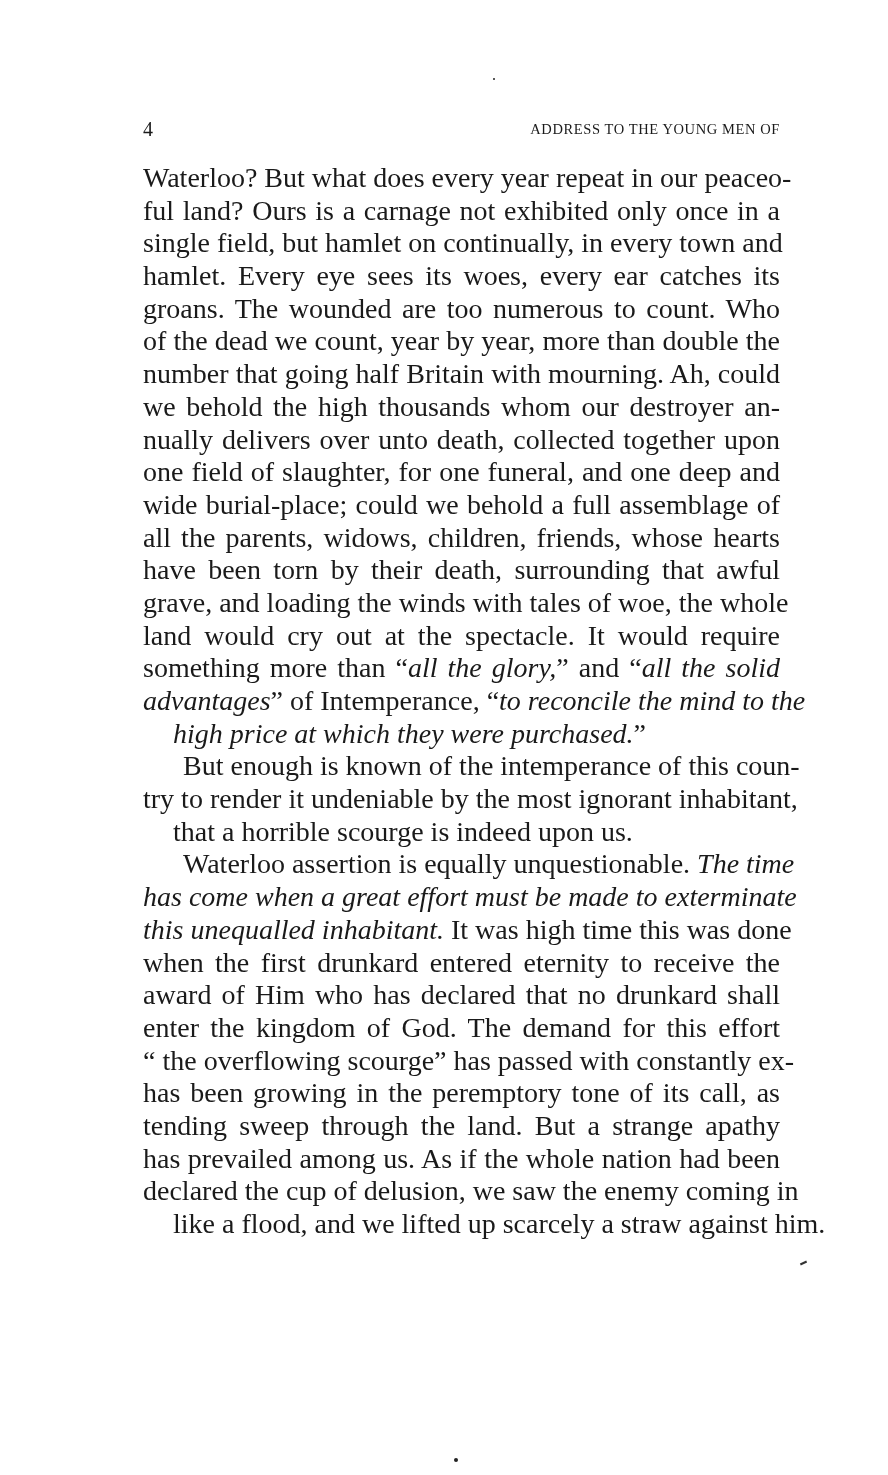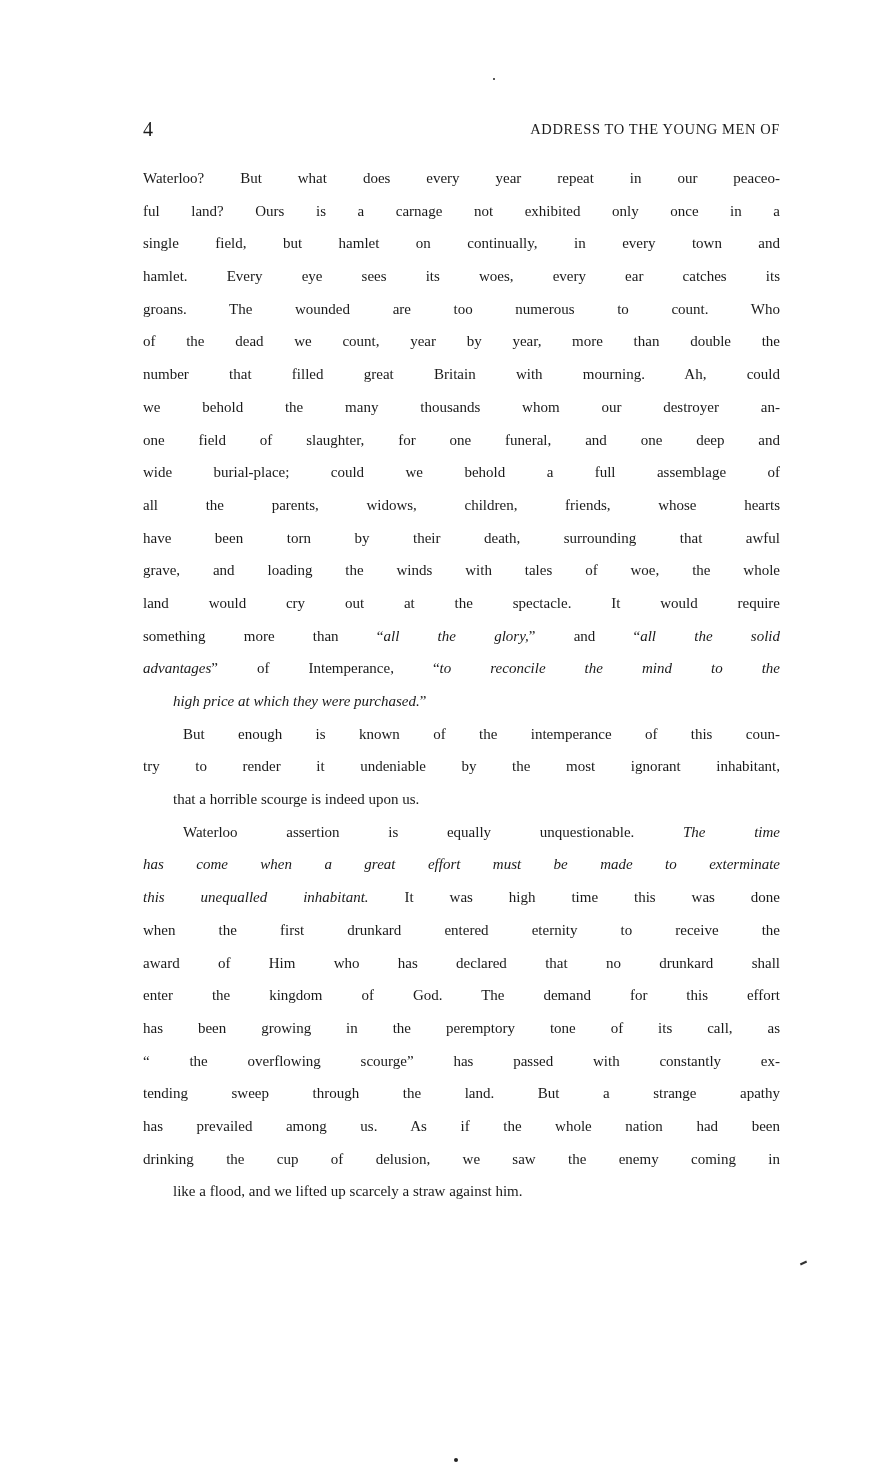--- a/index.html
+++ b/index.html
@@ -3,21 +3,21 @@
 <meta charset="utf-8">
 <style>
   html, body { margin: 0; padding: 0; background: #ffffff; }
   body { width: 888px; height: 1475px; position: relative; overflow: hidden;
          font-family: "Liberation Serif", "DejaVu Serif", serif; color: #1a1a1a; }
   .header { position: absolute; top: 118px; left: 143px; width: 637px; height: 24px; }
   .page-num { position: absolute; left: 0; top: 0; font-size: 20px; }
   .running-head { position: absolute; left: 0; right: 0; text-align: right; top: 3px;
                   font-size: 14.5px; letter-spacing: 0.6px; font-variant: small-caps; text-transform: uppercase; }
   .body-text { position: absolute; top: 162px; left: 143px; width: 637px; }
-  .line { font-size: 15px; line-height: 32.7px; height: 32.7px; white-space: nowrap;
+  .line { font-size: 28px; line-height: 32.7px; height: 32.7px; white-space: nowrap;
           text-align: justify; text-align-last: justify; }
   .line.last { text-align-last: left; margin-left: 30px; }
   .line.indent { padding-left: 40px; }
   .line i { }
   .dot { position: absolute; width: 4px; height: 4px; border-radius: 50%; background: #222; }
   .mark { position: absolute; width: 7px; height: 2px; background: #333; transform: rotate(-25deg); }
 </style>
 </head>
 <body>
 
@@ -26,43 +26,44 @@
   <div class="running-head">ADDRESS TO THE YOUNG MEN OF</div>
 </div>
 
 <div class="body-text" id="body-text">
     <div class="line"><span>Waterloo?  But what does every year repeat in our peaceo-</span></div>
     <div class="line"><span>ful land?  Ours is a carnage not exhibited only once in a</span></div>
     <div class="line"><span>single field, but hamlet on continually, in every town and</span></div>
     <div class="line"><span>hamlet.  Every eye sees its woes, every ear catches its</span></div>
     <div class="line"><span>groans.  The wounded are too numerous to count.  Who</span></div>
     <div class="line"><span>of the dead we count, year by year, more than double the</span></div>
-    <div class="line"><span>number that filled great Britain with mourning.  Ah, could</span></div>
-    <div class="line"><span>we behold the many thousands whom our destroyer an-</span></div>
+    <div class="line"><span>number that going half Britain with mourning.  Ah, could</span></div>
+    <div class="line"><span>we behold the high thousands whom our destroyer an-</span></div>
+    <div class="line"><span>nually delivers over unto death, collected together upon</span></div>
     <div class="line"><span>one field of slaughter, for one funeral, and one deep and</span></div>
     <div class="line"><span>wide burial-place; could we behold a full assemblage of</span></div>
     <div class="line"><span>all the parents, widows, children, friends, whose hearts</span></div>
     <div class="line"><span>have been torn by their death, surrounding that awful</span></div>
     <div class="line"><span>grave, and loading the winds with tales of woe, the whole</span></div>
     <div class="line"><span>land would cry out at the spectacle.  It would require</span></div>
     <div class="line"><span>something more than “</span><i>all the glory,</i><span>” and “</span><i>all the solid</i></div>
     <div class="line"><i>advantages</i><span>” of Intemperance, “</span><i>to reconcile the mind to the</i></div>
     <div class="line last"><i>high price at which they were purchased.</i><span>”</span></div>
     <div class="line indent"><span>But enough is known of the intemperance of this coun-</span></div>
     <div class="line"><span>try to render it undeniable by the most ignorant inhabitant,</span></div>
     <div class="line last"><span>that a horrible scourge is indeed upon us.</span></div>
     <div class="line indent"><span>Waterloo assertion is equally unquestionable.  </span><i>The time</i></div>
     <div class="line"><i>has come when a great effort must be made to exterminate</i></div>
     <div class="line"><i>this unequalled inhabitant.</i><span>  It was high time this was done</span></div>
     <div class="line"><span>when the first drunkard entered eternity to receive the</span></div>
     <div class="line"><span>award of Him who has declared that no drunkard shall</span></div>
     <div class="line"><span>enter the kingdom of God.  The demand for this effort</span></div>
+    <div class="line"><span>“ the overflowing scourge” has passed with constantly ex-</span></div>
     <div class="line"><span>has been growing in the peremptory tone of its call, as</span></div>
-    <div class="line"><span>“ the overflowing scourge” has passed with constantly ex-</span></div>
     <div class="line"><span>tending sweep through the land.  But a strange apathy</span></div>
     <div class="line"><span>has prevailed among us.  As if the whole nation had been</span></div>
-    <div class="line"><span>drinking the cup of delusion, we saw the enemy coming in</span></div>
+    <div class="line"><span>declared the cup of delusion, we saw the enemy coming in</span></div>
     <div class="line last"><span>like a flood, and we lifted up scarcely a straw against him.</span></div>
   </div>
 
 <div class="dot" style="left:493px; top:78px; width:2px; height:2px;"></div>
 <div class="mark" style="left:800px; top:1262px;"></div>
 <div class="dot" style="left:454px; top:1458px;"></div>
 
 </body></html>

